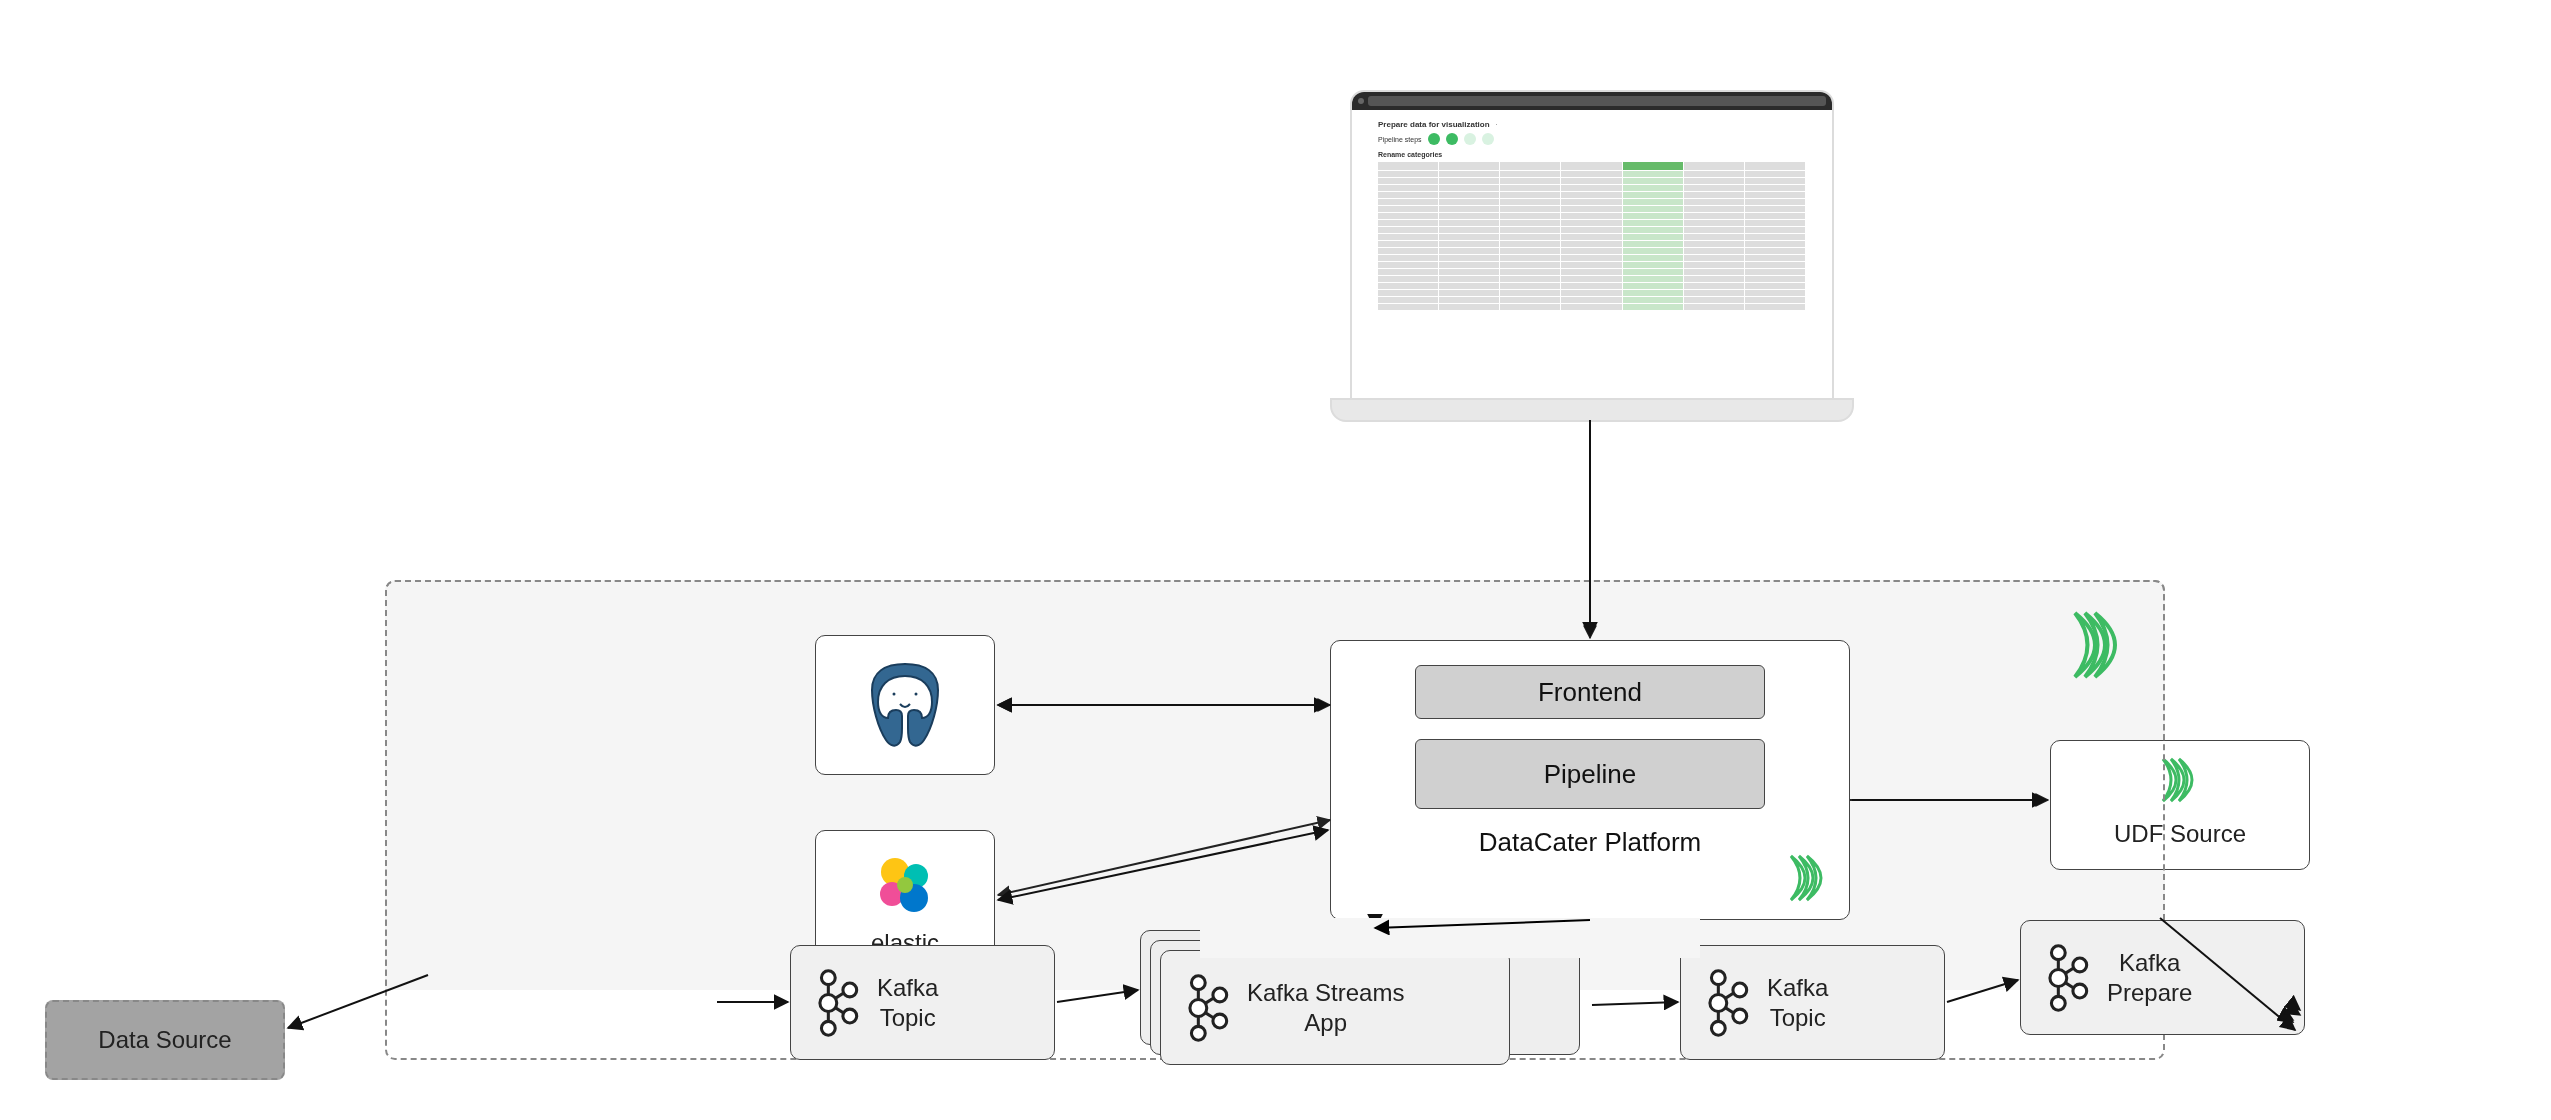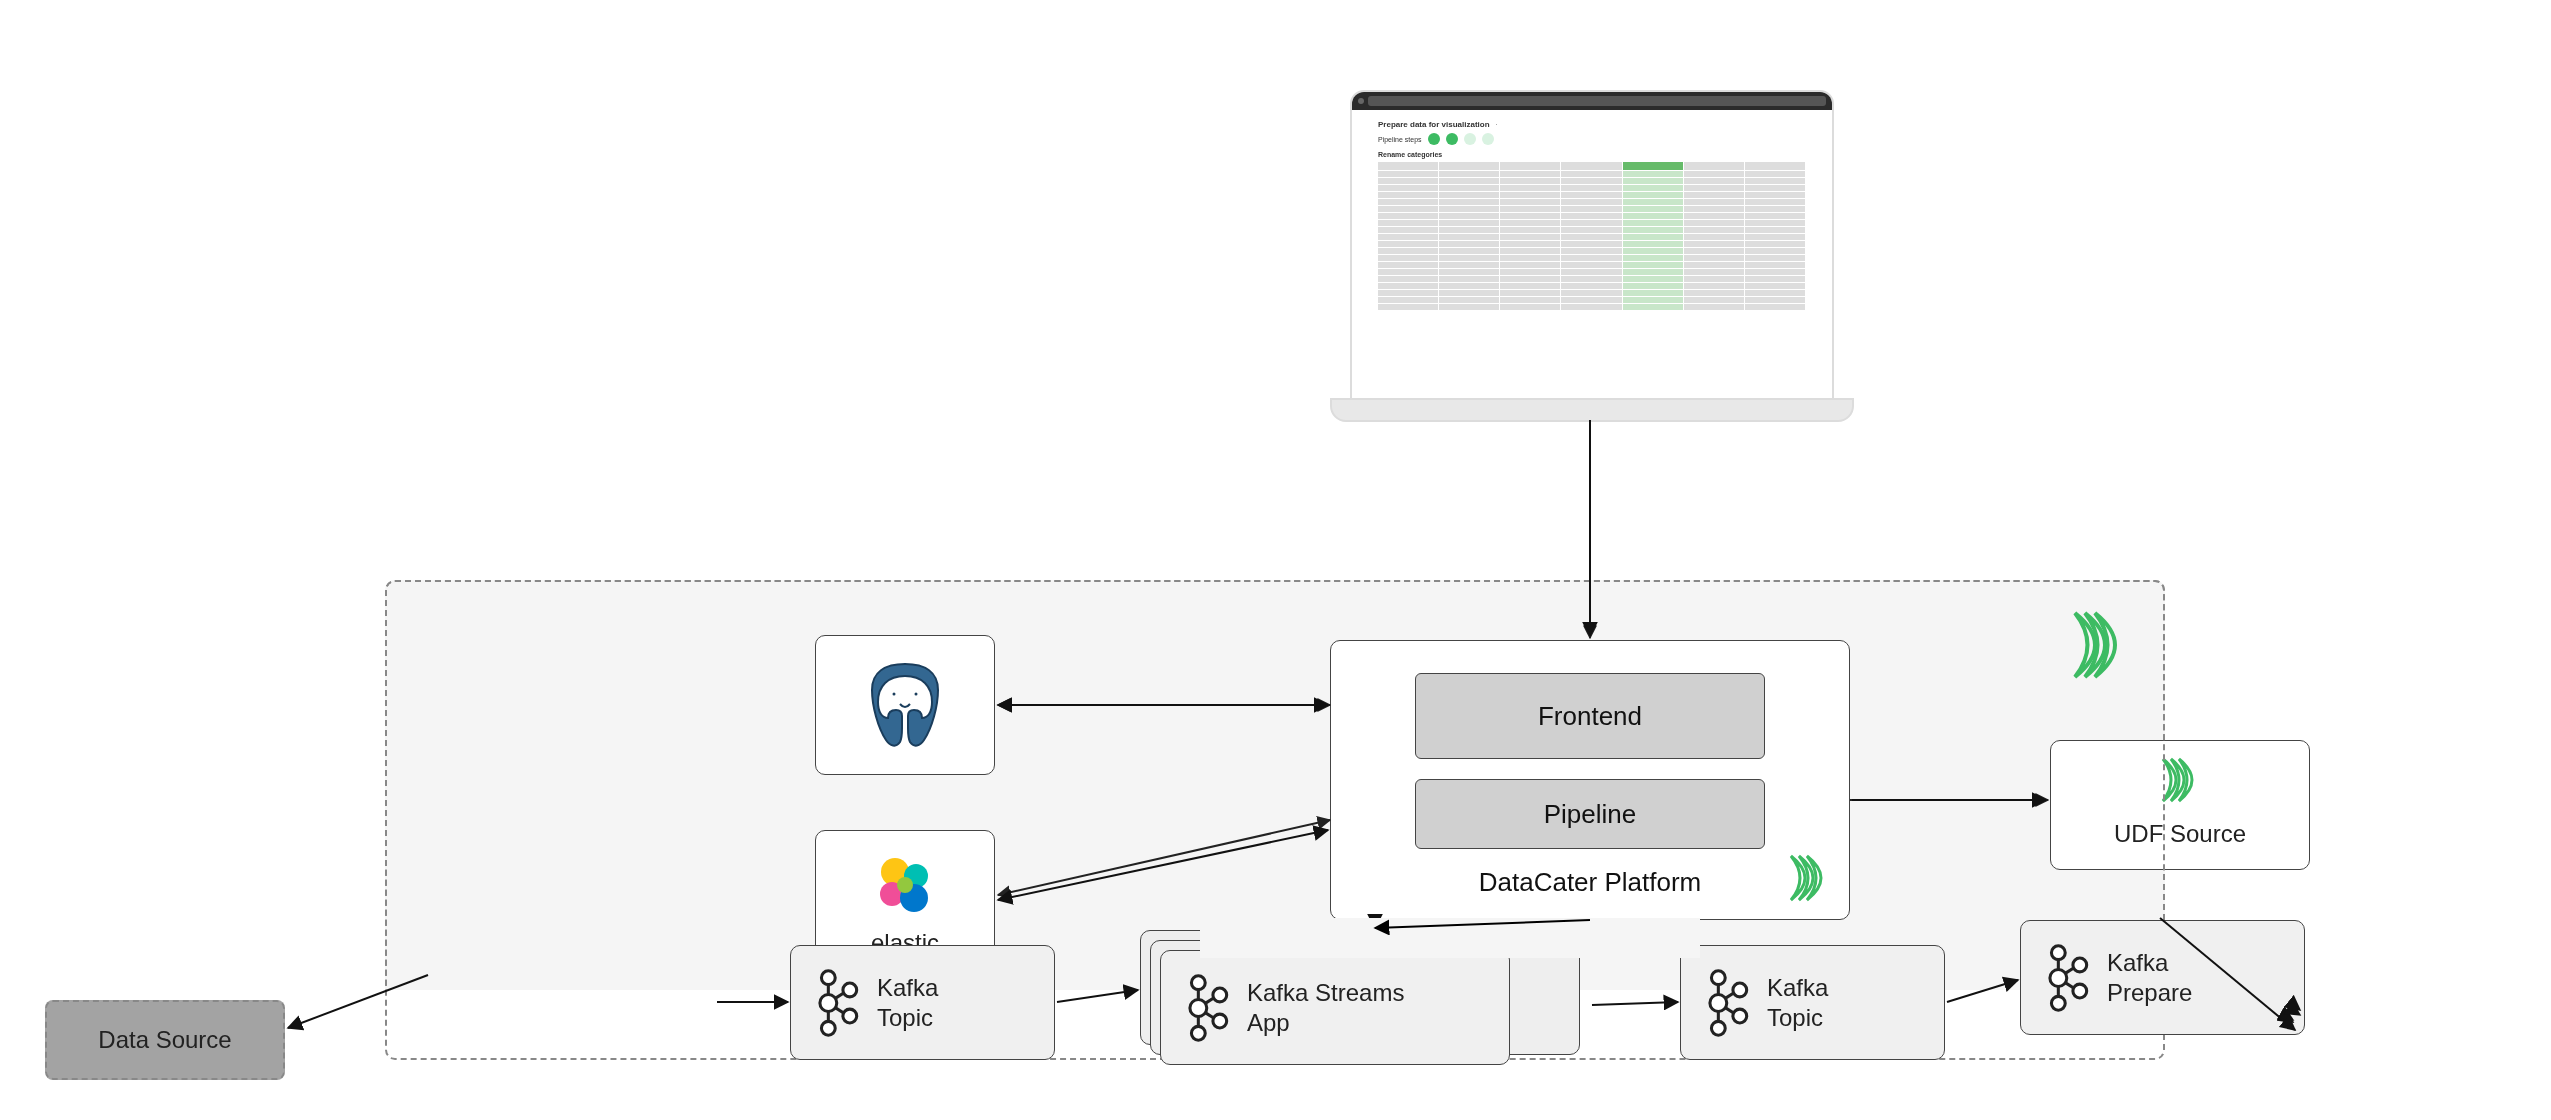--- a/index.html
+++ b/index.html
@@ -53,21 +53,21 @@
     font-size: 26px;
     color: #111;
   }
   .kafka-box {
     display: flex;
     align-items: center;
     gap: 18px;
     padding-left: 22px;
     justify-content: flex-start;
   }
-  .kafka-text { text-align: left; }
+  .kafka-text { text-align: center; }
   svg.connectors {
     position: absolute;
     left: 0; top: 0;
     width: 2551px;
     height: 1120px;
     pointer-events: none;
   }
   .laptop-shell {
     position: absolute;
     border-radius: 14px 14px 0 0;
@@ -308,21 +308,21 @@
           <div class="cell g"></div>
           <div class="cell"></div>
           <div class="cell"></div>
         </div>
     </div>
   </div>
 </div>
 <div class="laptop-base" data-name="laptop-base" style="left:1330px; top:398px; width:520px; height:20px;"></div>
 
 <div class="node rounded-white" data-name="datacater-platform-box" style="left:1330px; top:640px; width:520px; height:280px; display:block; padding:20px; box-sizing:border-box;">
-  <div class="node inner-box label-lg" data-name="frontend-box" style="position:relative; left:auto; top:auto; width:350px; height:86px; margin:12px auto 20px auto;">
+  <div class="node inner-box label-lg" data-name="frontend-box" style="position:relative; left:auto; top:auto; width:350px; height:54px; margin:4px auto 20px auto;">
     <span data-name="frontend-label">Frontend</span>
   </div>
   <div class="node inner-box label-lg" data-name="backend-box" style="position:relative; left:auto; top:auto; width:350px; height:70px; margin:0 auto;">
     <span data-name="backend-label">Pipeline</span>
   </div>
   <div class="label-lg" data-name="platform-title" style="text-align:center; margin-top:18px;">DataCater Platform</div>
   <svg class="abs-svg" data-name="datacater-crescent-icon" style="right:14px; bottom:14px; width:54px; height:54px;">
     <path d="M10 5 Q38 27 10 49 Q28 27 10 5 Z" fill="none" stroke="#3dbb63" stroke-width="3"></path>
     <path d="M18 5 Q46 27 18 49 Q36 27 18 5 Z" fill="none" stroke="#3dbb63" stroke-width="3"></path>
     <path d="M26 5 Q54 27 26 49 Q44 27 26 5 Z" fill="none" stroke="#3dbb63" stroke-width="3"></path>

